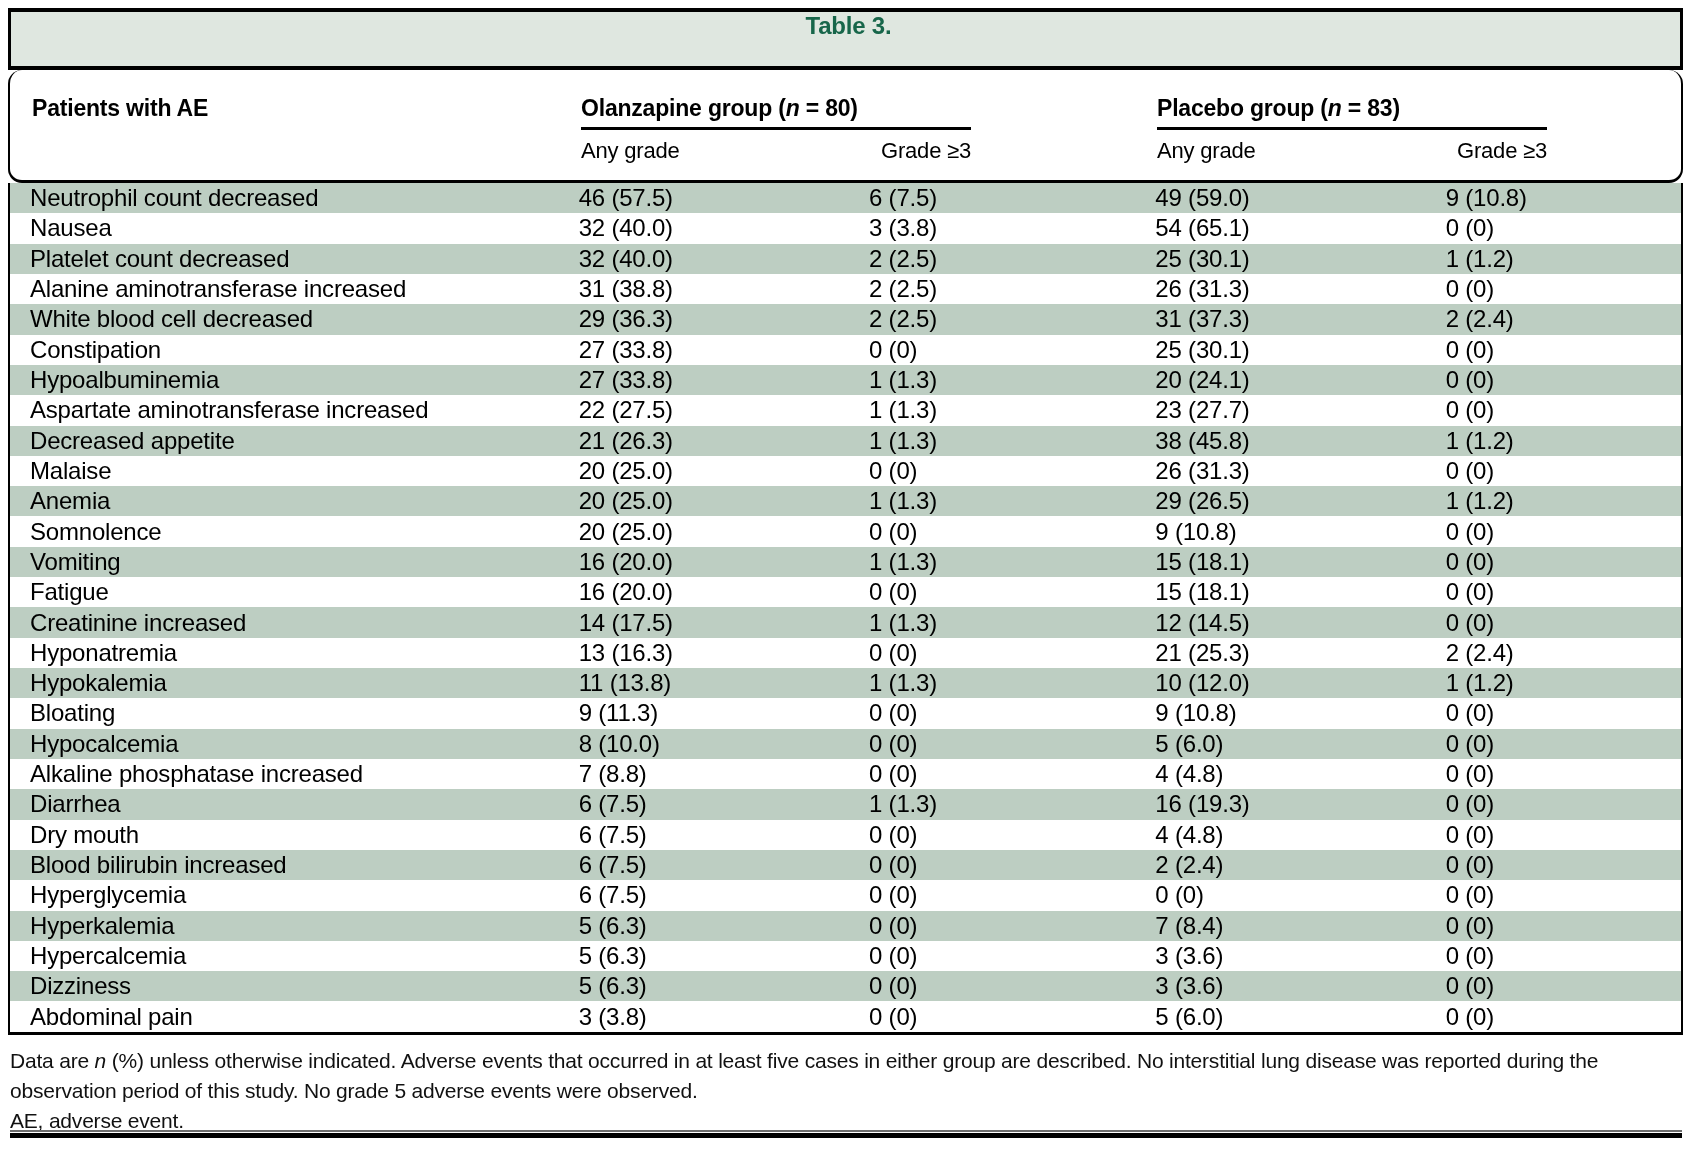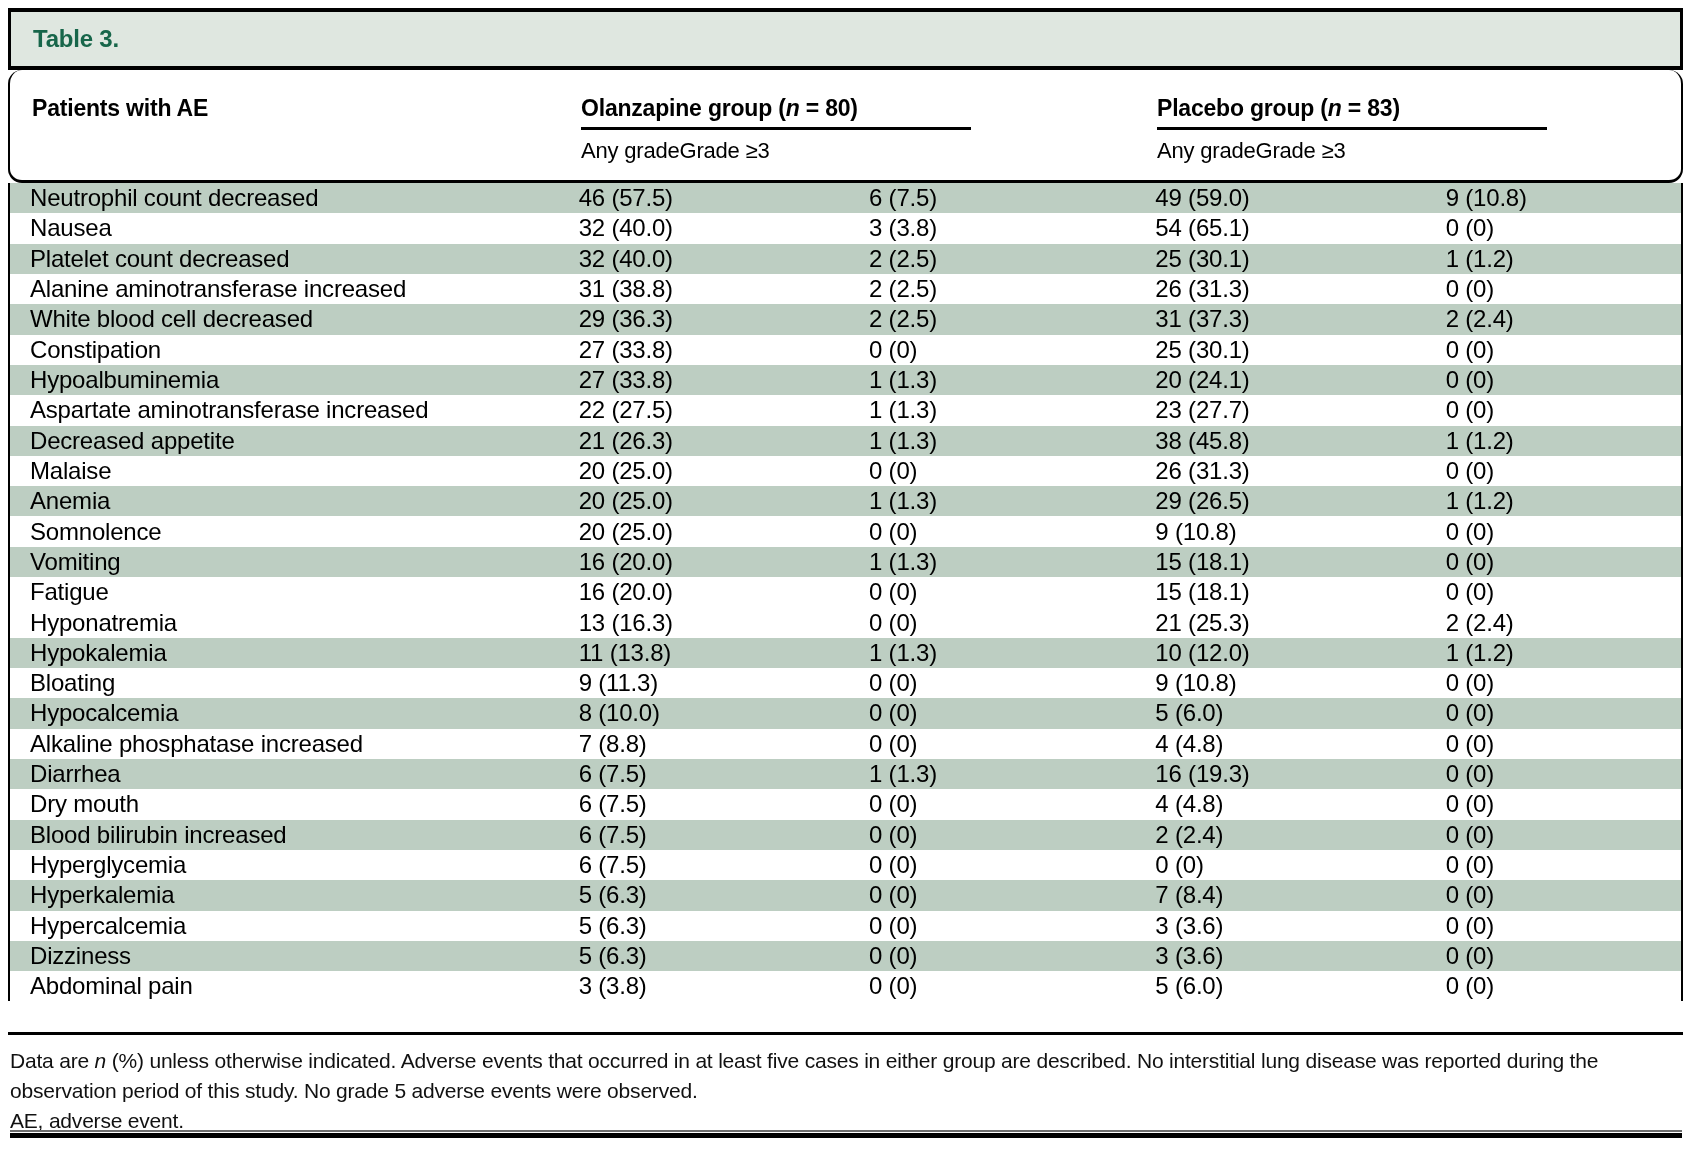--- a/index.html
+++ b/index.html
@@ -7,21 +7,21 @@
     position:relative; width:1691px; height:1149px; background:#ffffff;
     font-family:"Liberation Sans", sans-serif; color:#000;
   }
 
   
   .title-bar {
     position:absolute; left:8px; top:8px; width:1675px; height:62px;
     box-sizing:border-box; background:#dfe7e0;
     border:3px solid #000; border-top-width:4px; border-bottom-width:4px;
     display:flex; align-items:center; padding-left:22px;
-    font-size:24px; font-weight:bold; letter-spacing:-0.2px; white-space:nowrap;
+    font-size:24px; font-weight:bold; letter-spacing:-0.2px; white-space:nowrap;flex-direction:column;
   }
   .title-label { color:#17664a; margin-right:16px; }
 
   
   .header-area {
     position:absolute; left:8px; top:70px; width:1675px; height:113px;
     box-sizing:border-box; background:#fff;
     border-left:2px solid #000; border-right:2px solid #000; border-bottom:3px solid #000;border-radius:14px;
   }
   .row-header {
@@ -31,21 +31,21 @@
   .group { position:absolute; top:0; width:390px; height:100%; }
   .group-1 { left:571px; }
   .group-2 { left:1147px; }
   .group-name {
     position:absolute; left:0; top:25px;
     font-weight:bold; font-size:23px; letter-spacing:-0.2px; white-space:nowrap;
   }
   .group-rule { position:absolute; left:0; top:57px; width:390px; height:3px; background:#000; }
   .subheads {
     position:absolute; left:0; top:68px; width:390px;
-    display:flex; 
+    display:flex; justify-content:space-between;
     font-size:22px; letter-spacing:-0.2px; white-space:nowrap;
   }
 
   
   .data-table {
     position:absolute; left:8px; top:183px; width:1675px;
     border-collapse:collapse; table-layout:fixed;
     border-left:2px solid #000; border-right:2px solid #000;
     font-size:24px; letter-spacing:-0.2px;
   }
@@ -205,20 +205,27 @@
           <td>15 (18.1)</td>
           <td>0 (0)</td>
         </tr>
         <tr>
           <td>Fatigue</td>
           <td>16 (20.0)</td>
           <td>0 (0)</td>
           <td>15 (18.1)</td>
           <td>0 (0)</td>
         </tr>
+        <tr class="stripe">
+          <td>Creatinine increased</td>
+          <td>14 (17.5)</td>
+          <td>1 (1.3)</td>
+          <td>12 (14.5)</td>
+          <td>0 (0)</td>
+        </tr>
         <tr>
           <td>Hyponatremia</td>
           <td>13 (16.3)</td>
           <td>0 (0)</td>
           <td>21 (25.3)</td>
           <td>2 (2.4)</td>
         </tr>
         <tr class="stripe">
           <td>Hypokalemia</td>
           <td>11 (13.8)</td>

